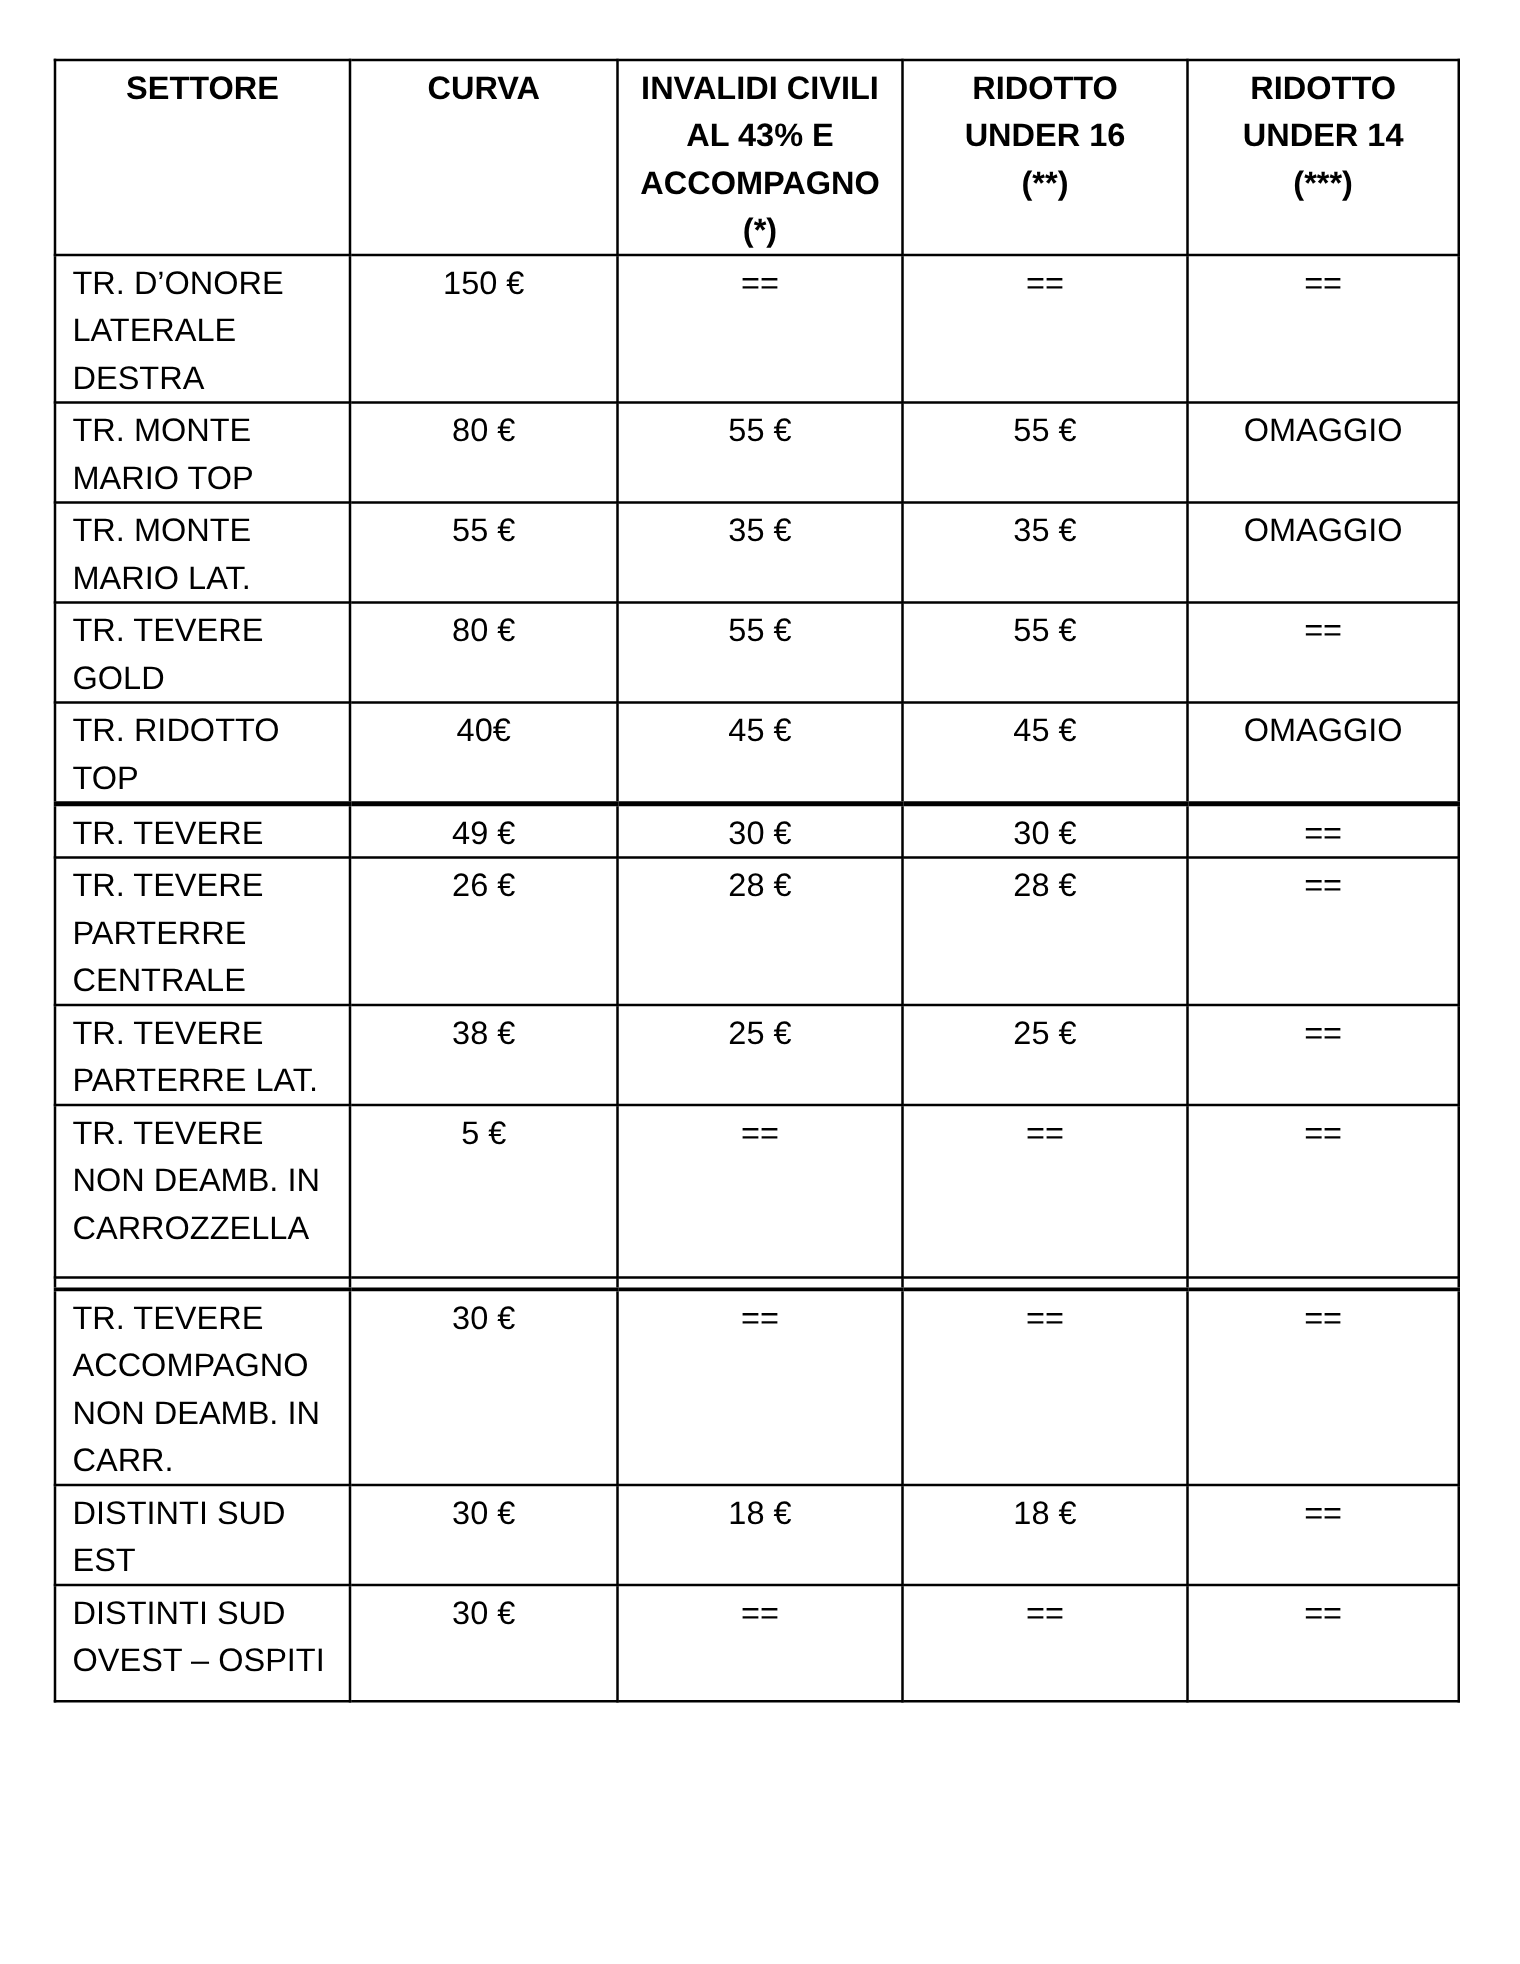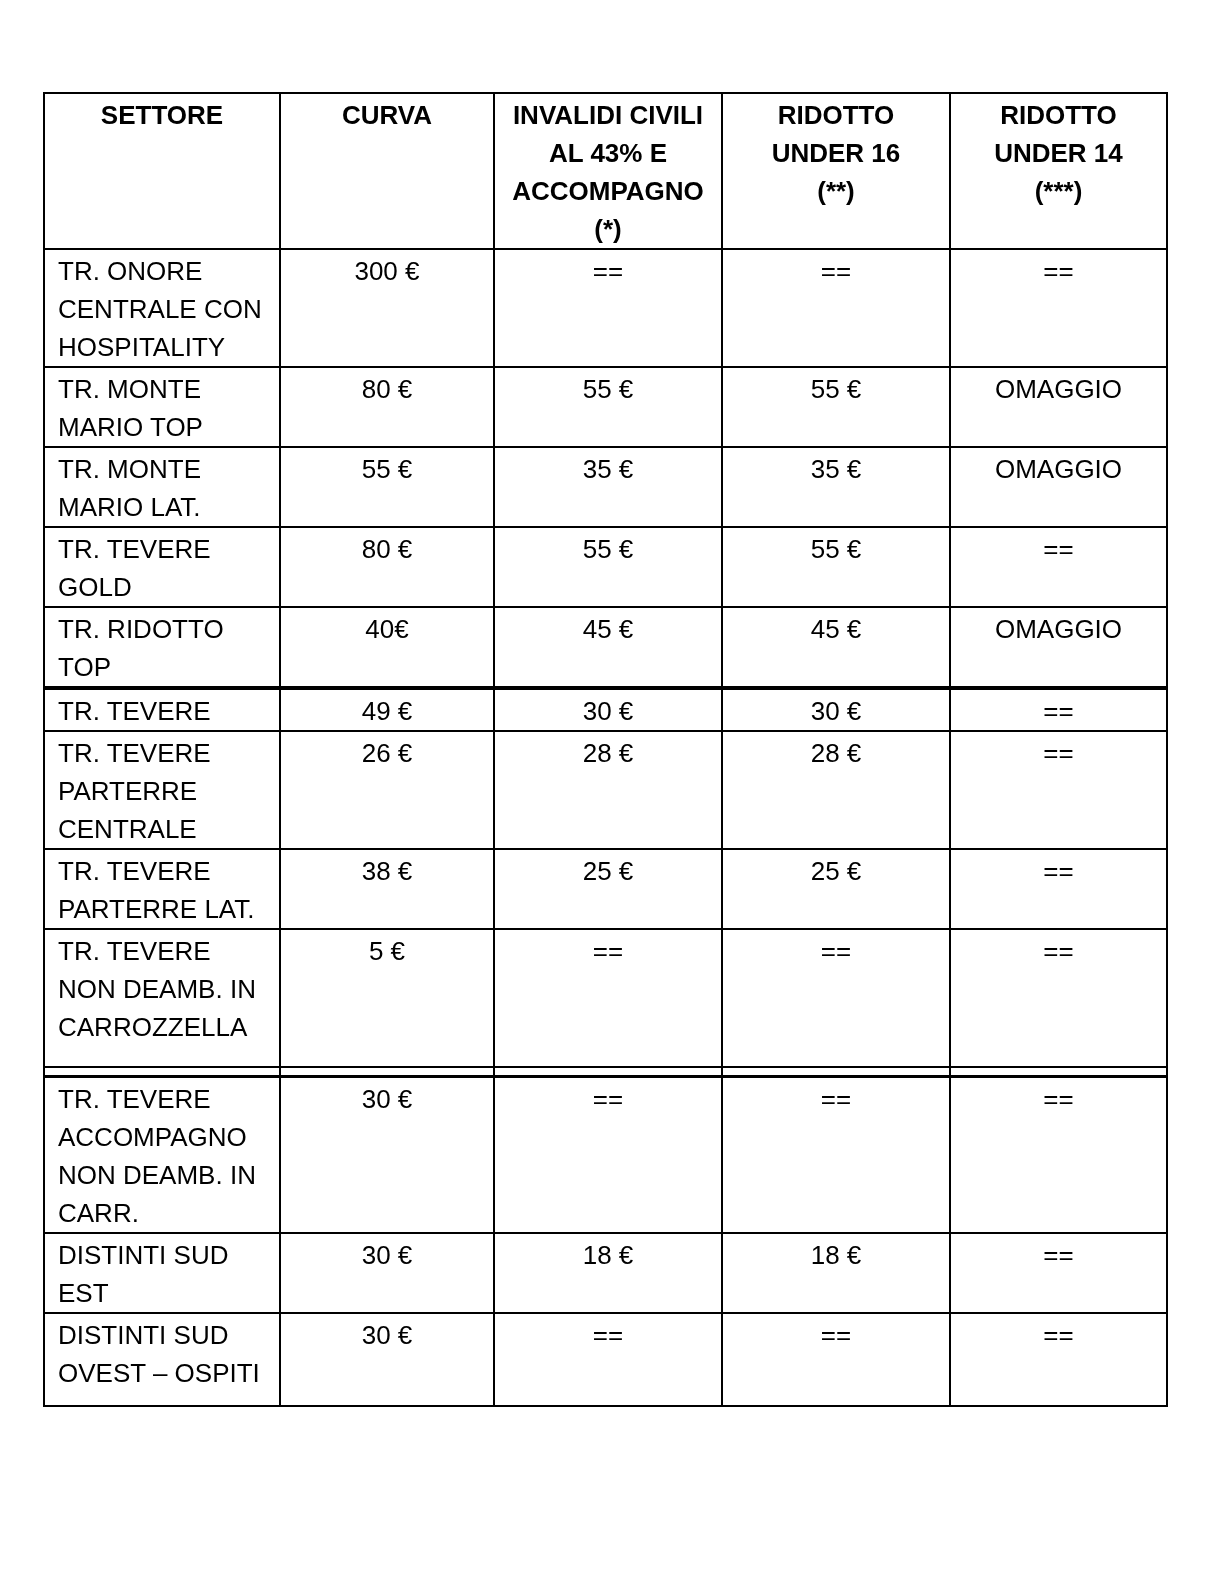--- a/index.html
+++ b/index.html
@@ -14,21 +14,20 @@
     font-family: "Liberation Sans", sans-serif;
     color: #000000;
   }
   table.price-table {
     position: absolute;
     left: 43px;
     top: 47px;
     width: 1123px;
     border-collapse: collapse;
     table-layout: fixed;
-    margin-top: 45px;
   }
   .price-table th,
   .price-table td {
     border: 2px solid #000000;
     vertical-align: top;
     font-size: 26px;
     line-height: 38px;
     white-space: pre-line;
     overflow: hidden;
     padding: 2px 4px 0 4px;
@@ -78,24 +77,24 @@
       <th>RIDOTTO
 UNDER 16
 (**)</th>
       <th>RIDOTTO
 UNDER 14
 (***)</th>
     </tr>
   </thead>
   <tbody>
     <tr style="height:115px">
-      <td class="sector">TR. ONORE
-CENTRALE CON
-HOSPITALITY</td>
-      <td class="val">300 €</td>
+      <td class="sector">TR. D’ONORE
+LATERALE
+DESTRA</td>
+      <td class="val">150 €</td>
       <td class="val">==</td>
       <td class="val">==</td>
       <td class="val">==</td>
     </tr>
     <tr style="height:76px">
       <td class="sector">TR. MONTE
 MARIO TOP</td>
       <td class="val">80 €</td>
       <td class="val">55 €</td>
       <td class="val">55 €</td>

